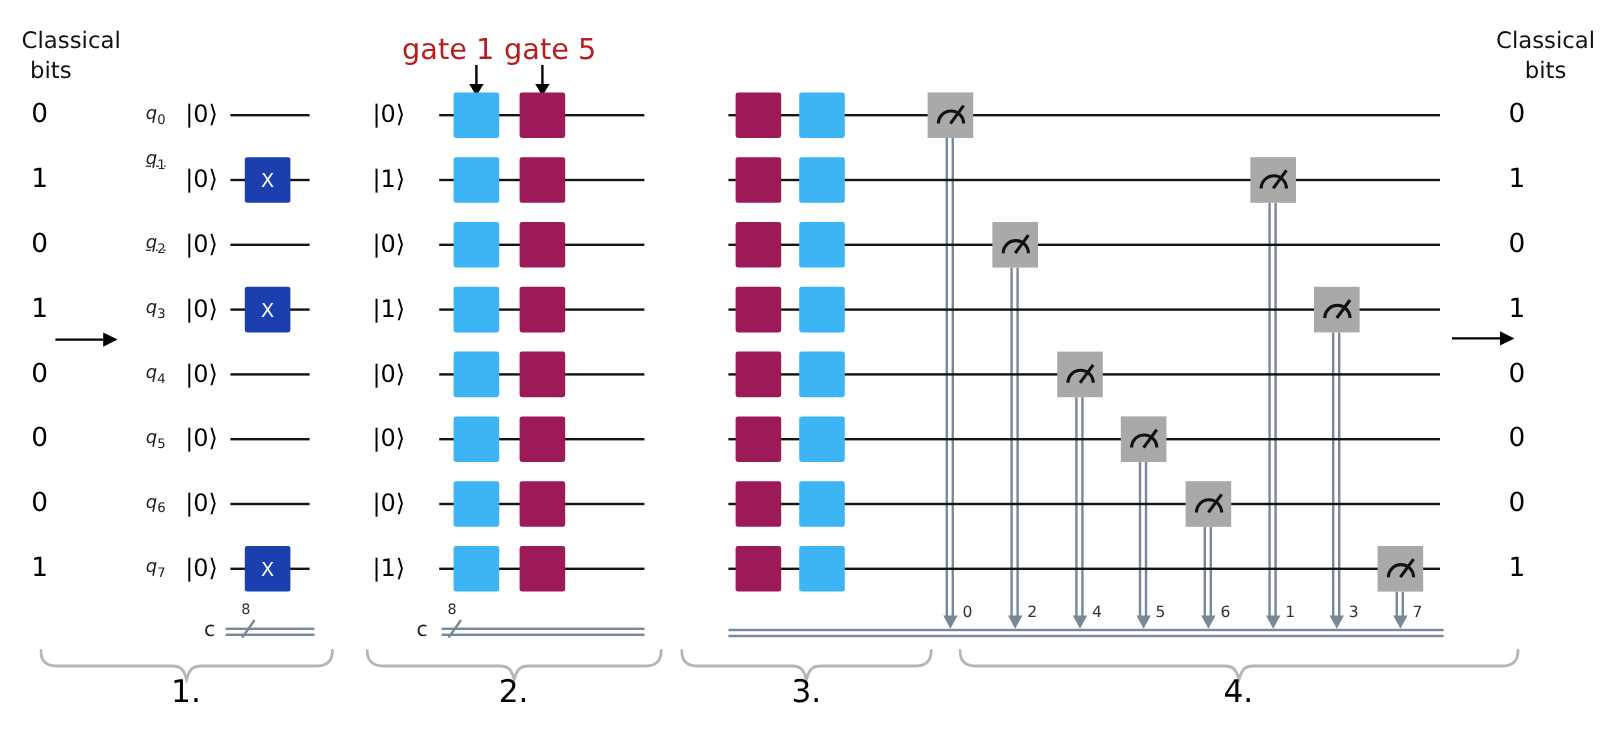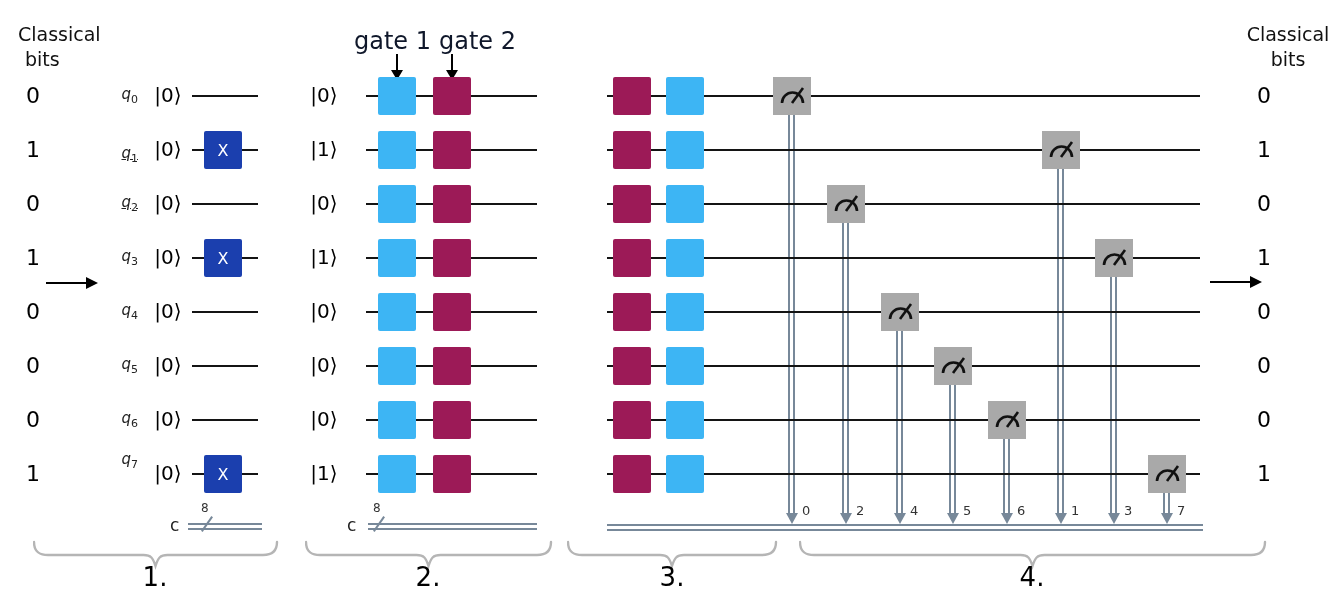--- a/index.html
+++ b/index.html
@@ -23,40 +23,40 @@
   .vline{width:7px;border-left:2px solid var(--cwire);border-right:2px solid var(--cwire);
          box-sizing:border-box;}
   .ahead{width:0;height:0;border-left:6px solid transparent;border-right:6px solid transparent;
          border-top:11px solid var(--cwire);}
   .clab{font-size:13px;color:#333;width:20px;}
   .cline{height:7px;border-top:2px solid var(--cwire);border-bottom:2px solid var(--cwire);
          box-sizing:border-box;}
   .slash{width:18px;height:2px;background:var(--cwire);transform:rotate(-55deg);}
   .creg{font-size:17px;color:#222;}
   .bus8{font-size:12px;color:#333;}
-  .glabel{font-size:24px;color:#0f172a;width:96px;text-align:right;}
+  .glabel{font-size:24px;color:#b91c1c;width:96px;text-align:left;}
   .seclabel{font-size:26px;color:#000;width:60px;text-align:center;}
   svg{display:block;}
 </style>
 </head>
 <body>
 
 <div id="stage">
 
   <div class="abs hdr" style="left:18px;top:22px;">
     <div>Classical</div>
     <div style="padding-left:7px;">bits</div>
   </div>
   <div class="abs hdr" style="left:1243px;top:22px;width:90px;text-align:center;">
     <div>Classical</div>
     <div>bits</div>
   </div>
 
   <div class="abs glabel" style="left:335px;top:27px;">gate 1</div>
-  <div class="abs glabel" style="left:420px;top:27px;">gate 2</div>
+  <div class="abs glabel" style="left:420px;top:27px;">gate 5</div>
   <svg class="abs" style="left:390px;top:54px;" width="14" height="26">
     <line x1="7" y1="0" x2="7" y2="17" stroke="#000" stroke-width="2"></line>
       <polygon points="1,16 13,16 7,26" fill="#000"></polygon>
   </svg>
   <svg class="abs" style="left:445px;top:54px;" width="14" height="26">
     <line x1="7" y1="0" x2="7" y2="17" stroke="#000" stroke-width="2"></line>
       <polygon points="1,16 13,16 7,26" fill="#000"></polygon>
   </svg>
 
   <svg class="abs" style="left:46px;top:276px;" width="52" height="14">
@@ -84,21 +84,21 @@
   <div class="abs meas" style="left:773px;top:77px;">
     <svg width="38" height="38">
         <path d="M9 26 A10.5 10.5 0 0 1 30 26" fill="none" stroke="#111" stroke-width="2.6"></path>
         <line x1="19" y1="26" x2="30" y2="11" stroke="#111" stroke-width="2.6"></line>
       </svg>
   </div>
   <div class="abs clab" style="left:802px;top:503px;">0</div>
   <div class="abs bit" style="left:1250px;top:83px;width:28px;">0</div>
 
   <div class="abs bit" style="left:18px;top:137px;">1</div>
-  <div class="abs qlab" style="left:104px;top:144px;text-decoration:underline;"><span>q</span><sub>1</sub></div>
+  <div class="abs qlab" style="left:104px;top:123px;text-decoration:underline;"><span>q</span><sub>1</sub></div>
   <div class="abs ket" style="left:144px;top:137px;">|0⟩</div>
   <div class="abs qwire" style="left:192px;top:149px;width:66px;"></div>
   <div class="abs gate xgate" style="left:204px;top:131px;">X</div>
   <div class="abs ket" style="left:300px;top:137px;">|1⟩</div>
   <div class="abs qwire" style="left:366px;top:149px;width:171px;"></div>
   <div class="abs gate g1" style="left:378px;top:131px;"></div>
   <div class="abs gate g2" style="left:433px;top:131px;"></div>
   <div class="abs qwire" style="left:607px;top:149px;width:593px;"></div>
   <div class="abs gate g3m" style="left:613px;top:131px;"></div>
   <div class="abs gate g3b" style="left:666px;top:131px;"></div>
@@ -218,21 +218,21 @@
   <div class="abs meas" style="left:988px;top:401px;">
     <svg width="38" height="38">
         <path d="M9 26 A10.5 10.5 0 0 1 30 26" fill="none" stroke="#111" stroke-width="2.6"></path>
         <line x1="19" y1="26" x2="30" y2="11" stroke="#111" stroke-width="2.6"></line>
       </svg>
   </div>
   <div class="abs clab" style="left:1017px;top:503px;">6</div>
   <div class="abs bit" style="left:1250px;top:407px;width:28px;">0</div>
 
   <div class="abs bit" style="left:18px;top:461px;">1</div>
-  <div class="abs qlab" style="left:104px;top:450px;"><span>q</span><sub>7</sub></div>
+  <div class="abs qlab" style="left:104px;top:463px;"><span>q</span><sub>7</sub></div>
   <div class="abs ket" style="left:144px;top:461px;">|0⟩</div>
   <div class="abs qwire" style="left:192px;top:473px;width:66px;"></div>
   <div class="abs gate xgate" style="left:204px;top:455px;">X</div>
   <div class="abs ket" style="left:300px;top:461px;">|1⟩</div>
   <div class="abs qwire" style="left:366px;top:473px;width:171px;"></div>
   <div class="abs gate g1" style="left:378px;top:455px;"></div>
   <div class="abs gate g2" style="left:433px;top:455px;"></div>
   <div class="abs qwire" style="left:607px;top:473px;width:593px;"></div>
   <div class="abs gate g3m" style="left:613px;top:455px;"></div>
   <div class="abs gate g3b" style="left:666px;top:455px;"></div>

